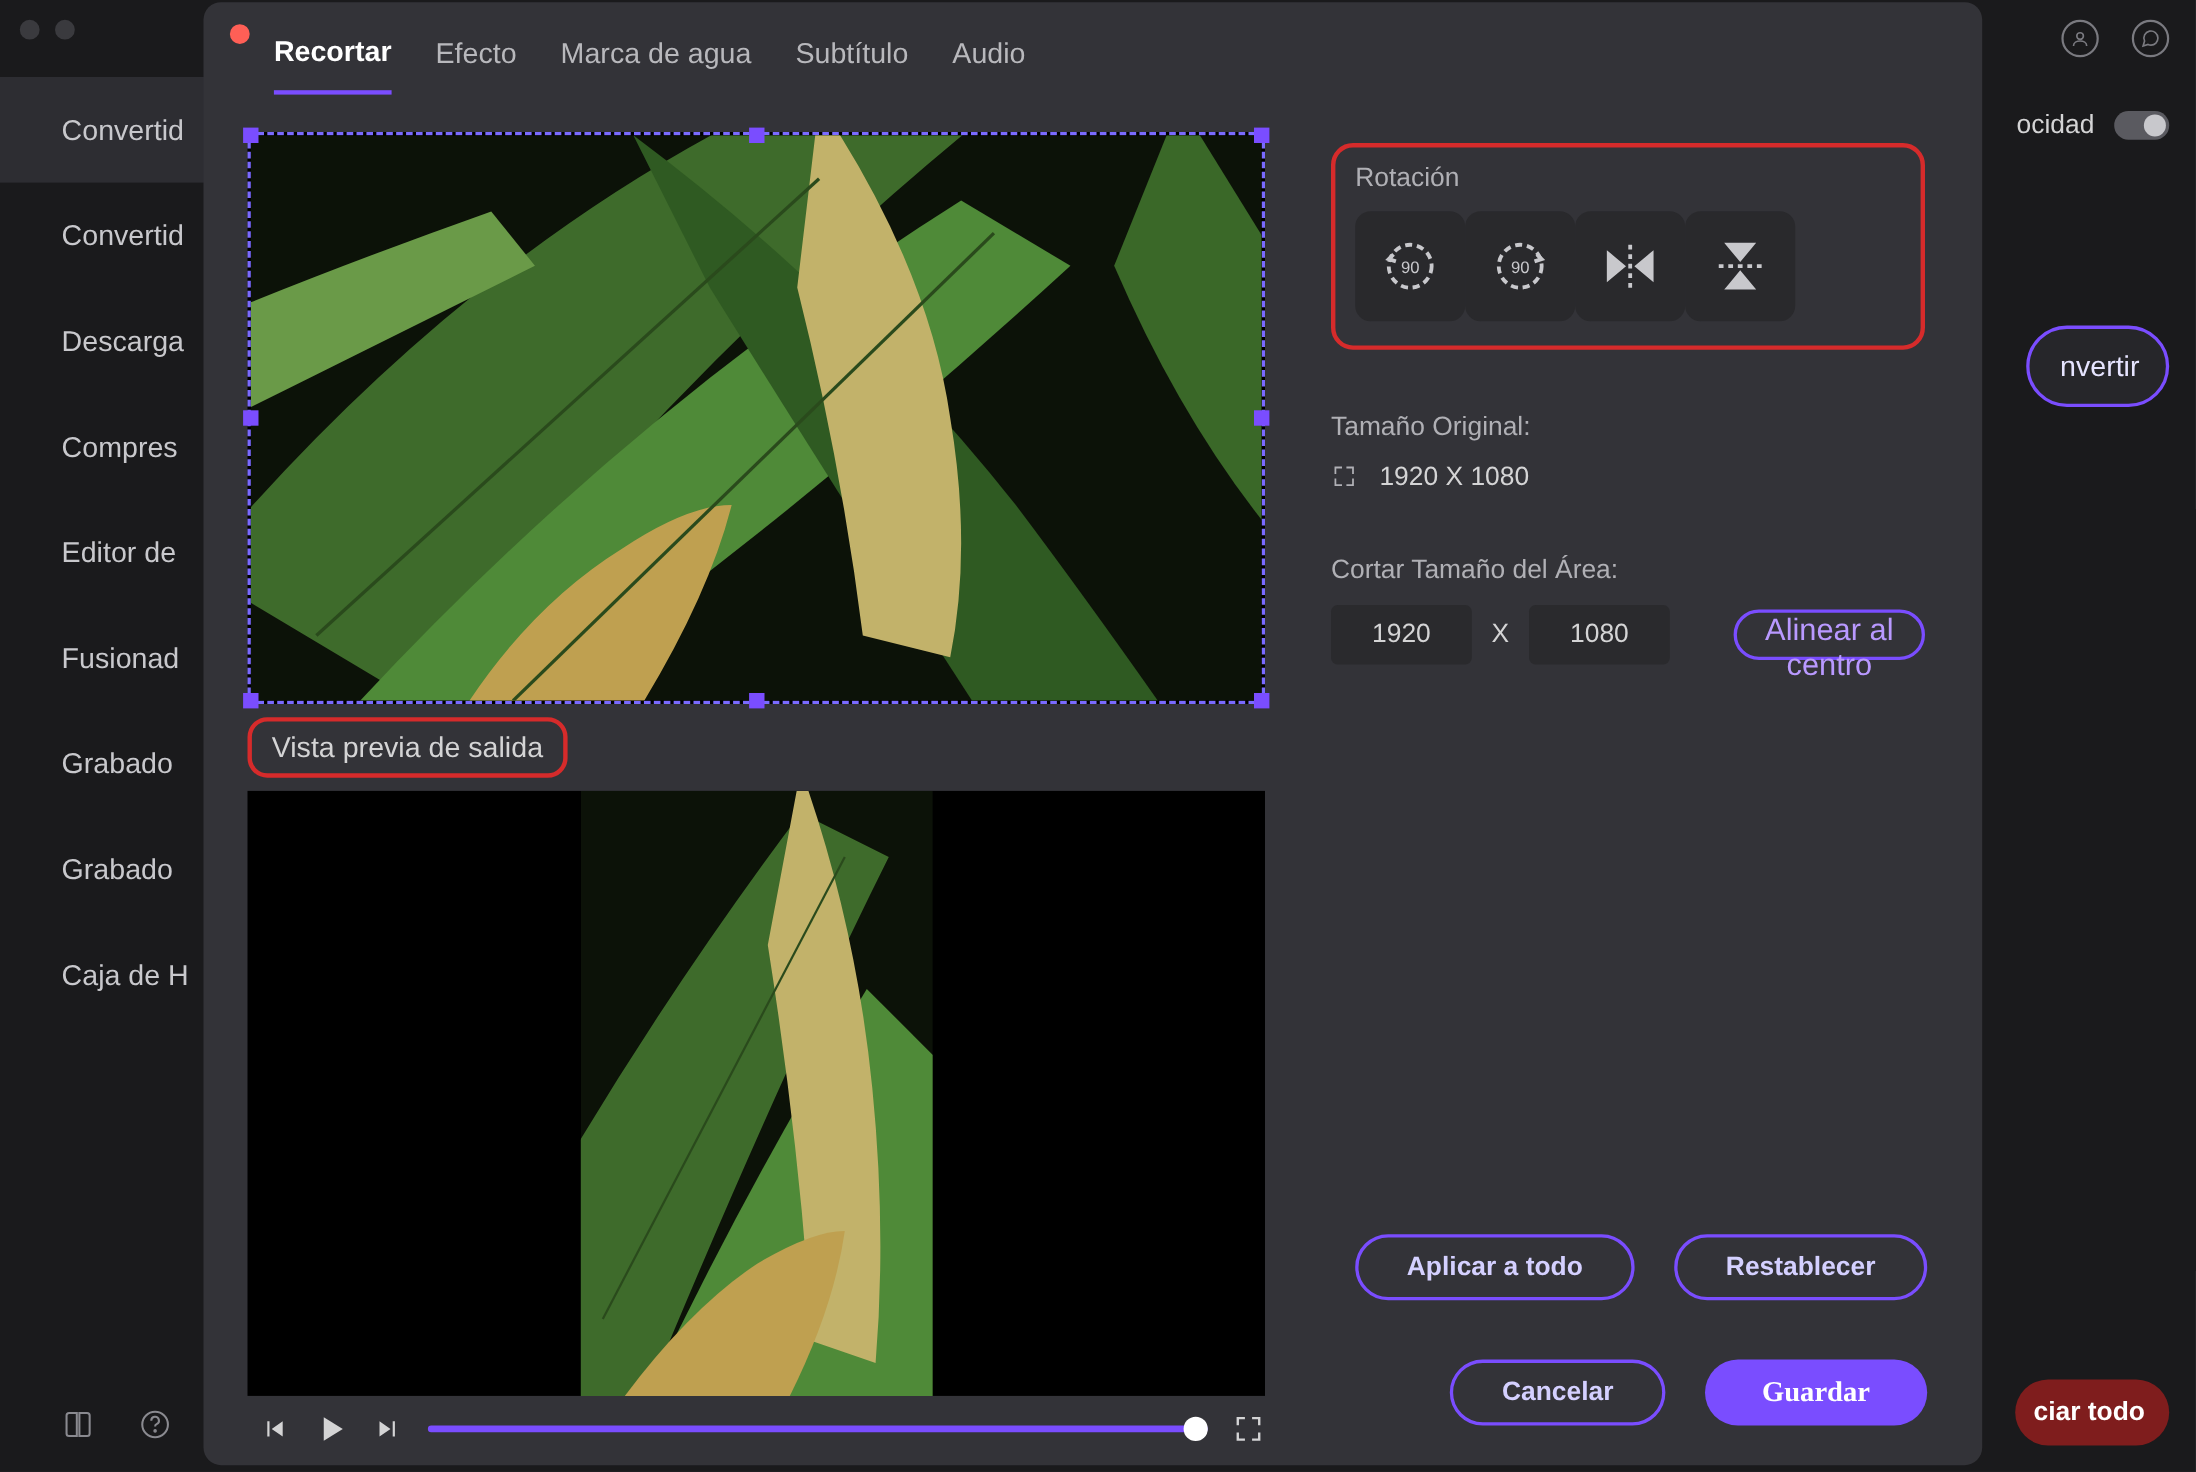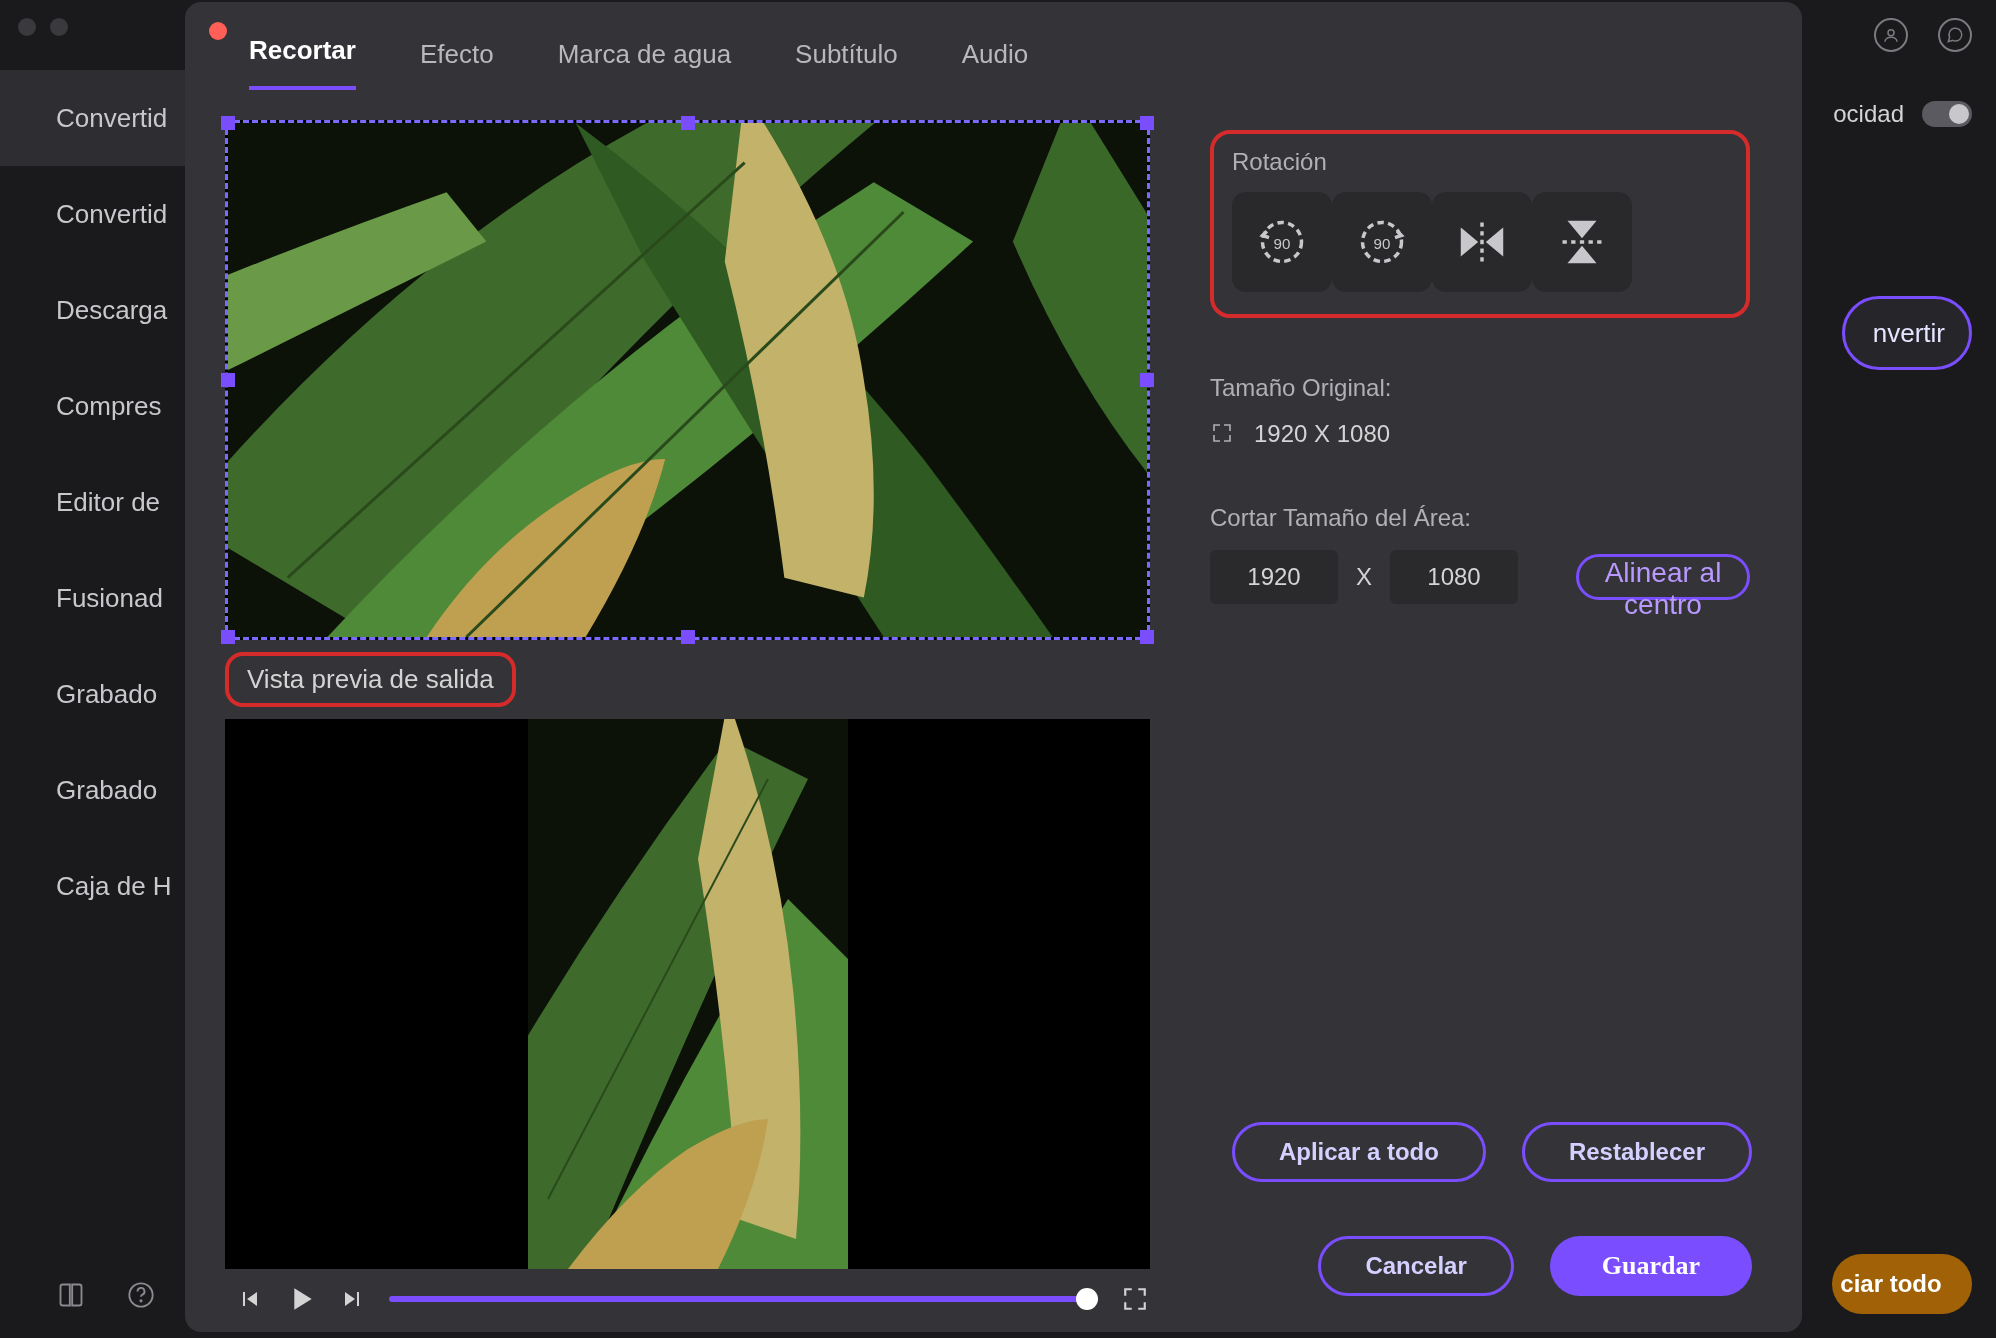--- a/index.html
+++ b/index.html
@@ -13,36 +13,36 @@
   .topright { position:absolute; top:18px; right:24px; display:flex; gap:30px; align-items:center; }
   .topright .circ { width:34px; height:34px; border:2px solid #7a7a80; border-radius:50%; display:flex; align-items:center; justify-content:center; color:#7a7a80; }
 
   
   .bg-row { position:absolute; top:100px; right:24px; display:flex; align-items:center; gap:18px; color:#d4d4d5; font-size:24px; }
   .toggle { width:50px; height:26px; background:#5a5a60; border-radius:13px; position:relative; }
   .toggle::after { content:""; position:absolute; width:20px; height:20px; background:#c8c8cc; border-radius:50%; top:3px; left:27px; }
 
   .bg-convert { position:absolute; top:296px; right:24px; height:74px; width:130px; border:3px solid #7a4dff; border-radius:37px 37px 37px 37px; color:#e6e4ff; display:flex; align-items:center; justify-content:flex-end; font-size:26px; padding-right:24px; background:#26262a; }
 
-  .bg-iniciar { position:absolute; bottom:24px; right:24px; height:60px; width:140px; background:#a16207; border-radius:30px; color:#fff; display:flex; align-items:center; justify-content:center; font-size:24px; padding-right:22px; font-weight:600; }
+  .bg-iniciar { position:absolute; bottom:24px; right:24px; height:60px; width:140px; background:#7f1d1d; border-radius:30px; color:#fff; display:flex; align-items:center; justify-content:flex-end; font-size:24px; padding-right:22px; font-weight:600; }
 
   
   .sidebar { position:absolute; top:70px; left:0; width:200px; }
   .sidebar .item { height:96px; display:flex; align-items:center; padding-left:56px; font-size:26px; color:#c8c8cc; }
   .sidebar .item.active { background:#2d2d32; }
 
   
   .help-icons { position:absolute; bottom:28px; left:56px; display:flex; gap:40px; color:#8a8a90; }
   .help-icons span { width:30px; height:30px; display:inline-flex; align-items:center; justify-content:center; }
 
   
   .dialog { position:absolute; left:185px; top:2px; width:1617px; height:1330px; background:#333338; border-radius:16px; overflow:hidden; }
   .dialog .close { position:absolute; top:20px; left:24px; width:18px; height:18px; border-radius:50%; background:#ff5f56; }
 
-  .tabbar { display:flex; gap:64px; padding:24px 64px 0 64px; height:88px; align-items:flex-end; }
+  .tabbar { display:flex; gap:40px; padding:24px 64px 0 64px; height:88px; align-items:center; }
   .tabbar .tab { font-size:26px; color:#b8b8bc; cursor:pointer; padding-bottom:20px; }
   .tabbar .tab.active { color:#fff; font-weight:700; border-bottom:4px solid #7a4dff; }
 
   .content { display:flex; padding:30px 40px 30px 40px; gap:50px; }
   .leftcol { width:935px; }
   .crop-area { width:925px; height:520px; border:3px dashed #7a6aff; position:relative; background:#000; }
   .leaf1 { width:100%; height:100%; position:relative; overflow:hidden; }
   .handle { position:absolute; width:14px; height:14px; background:#7a4dff; }
   .h-tl{top:-7px;left:-7px;} .h-tm{top:-7px;left:calc(50% - 7px);} .h-tr{top:-7px;right:-7px;}
   .h-ml{top:calc(50% - 7px);left:-7px;} .h-mr{top:calc(50% - 7px);right:-7px;}

